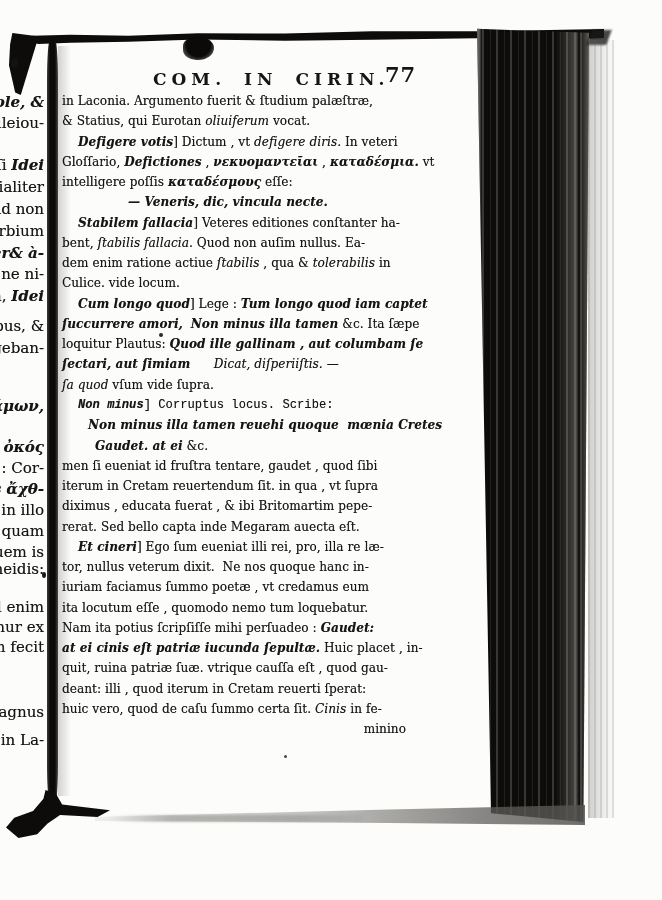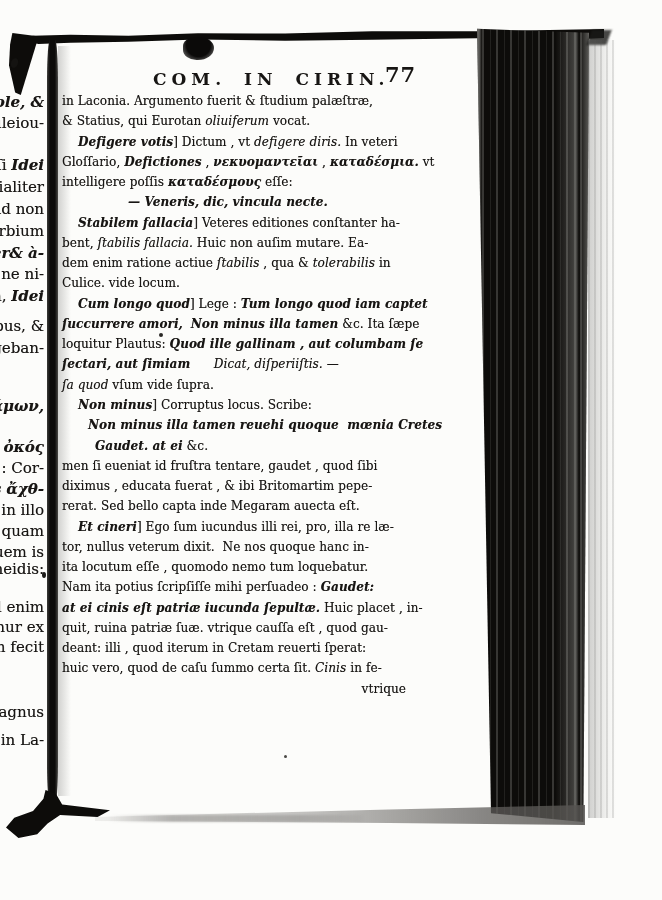--- a/index.html
+++ b/index.html
@@ -121,43 +121,45 @@
   <span class="running-head">COM. IN CIRIN.</span>
   <span class="folio">77</span>
   <div class="page-text">
       <div class="line"><span class="sr">in Laconia. Argumento fuerit &amp; ſtudium palæſtræ,</span></div>
       <div class="line"><span class="sr">&amp; Statius, qui Eurotan </span><span class="si">oliuiferum</span><span class="sr"> vocat.</span></div>
       <div class="line" style="padding-left: 16px;"><span class="sb">Defigere votis</span><span class="sr">] Dictum , vt </span><span class="si">defigere diris.</span><span class="sr"> In veteri</span></div>
       <div class="line"><span class="sr">Gloſſario, </span><span class="sb">Defictiones</span><span class="sr"> , </span><span class="sb">νεκυομαντεῖαι</span><span class="sr"> , </span><span class="sb">καταδέσμια.</span><span class="sr"> vt</span></div>
       <div class="line"><span class="sr">intelligere poſſis </span><span class="sb">καταδέσμους</span><span class="sr"> eſſe:</span></div>
       <div class="line" style="padding-left: 66px;"><span class="sb">— Veneris, dic, vincula necte.</span></div>
       <div class="line" style="padding-left: 16px;"><span class="sb">Stabilem fallacia</span><span class="sr">] Veteres editiones conſtanter ha-</span></div>
-      <div class="line"><span class="sr">bent, </span><span class="si">ſtabilis fallacia.</span><span class="sr"> Huic non auſim mutare. Ea-</span></div>
+      <div class="line"><span class="sr">bent, </span><span class="si">ſtabilis fallacia.</span><span class="sr"> Quod non auſim nullus. Ea-</span></div>
       <div class="line"><span class="sr">dem enim ratione actiue </span><span class="si">ſtabilis</span><span class="sr"> , qua &amp; </span><span class="si">tolerabilis</span><span class="sr"> in</span></div>
       <div class="line"><span class="sr">Culice. vide locum.</span></div>
       <div class="line" style="padding-left: 16px;"><span class="sb">Cum longo quod</span><span class="sr">] Lege : </span><span class="sb">Tum longo quod iam captet</span></div>
       <div class="line"><span class="sb">ſuccurrere amori,</span><span class="sr">  </span><span class="sb">Non minus illa tamen</span><span class="sr"> &amp;c. Ita ſæpe</span></div>
       <div class="line"><span class="sr">loquitur Plautus: </span><span class="sb">Quod ille gallinam , aut columbam ſe</span></div>
       <div class="line"><span class="sb">ſectari, aut ſimiam</span><span class="si">      Dicat, diſperiiſtis. —</span></div>
       <div class="line"><span class="si">ſa quod</span><span class="sr"> vſum vide ſupra.</span></div>
-      <div class="line" style="padding-left: 16px;"><span class="sb">Non minus</span><span class="sr">] Corruptus locus. Scribe:</span></div>
+      <div class="line" style="padding-left: 16px; font-family: Liberation Mono, monospace;"><span class="sb">Non minus</span><span class="sr">] Corruptus locus. Scribe:</span></div>
       <div class="line" style="padding-left: 26px;"><span class="sb">Non minus illa tamen reuehi quoque  mœnia Cretes</span></div>
       <div class="line" style="padding-left: 33px;"><span class="sb">Gaudet. at ei</span><span class="sr"> &amp;c.</span></div>
       <div class="line"><span class="sr">men ſi eueniat id fruſtra tentare, gaudet , quod ſibi</span></div>
+      <div class="line"><span class="sr">iterum in Cretam reuertendum ſit. in qua , vt ſupra</span></div>
       <div class="line"><span class="sr">diximus , educata fuerat , &amp; ibi Britomartim pepe-</span></div>
       <div class="line"><span class="sr">rerat. Sed bello capta inde Megaram auecta eſt.</span></div>
-      <div class="line" style="padding-left: 16px;"><span class="sb">Et cineri</span><span class="sr">] Ego ſum iucundus illi rei, pro, illa re læ-</span></div>
+      <div class="line" style="padding-left: 16px;"><span class="sb">Et cineri</span><span class="sr">] Ego ſum eueniat illi rei, pro, illa re læ-</span></div>
       <div class="line"><span class="sr">tor, nullus veterum dixit.  Ne nos quoque hanc in-</span></div>
+      <div class="line"><span class="sr">iuriam faciamus ſummo poetæ , vt credamus eum</span></div>
       <div class="line"><span class="sr">ita locutum eſſe , quomodo nemo tum loquebatur.</span></div>
       <div class="line"><span class="sr">Nam ita potius ſcripſiſſe mihi perſuadeo : </span><span class="sb">Gaudet:</span></div>
       <div class="line"><span class="sb">at ei cinis eſt patriæ iucunda ſepultæ.</span><span class="sr"> Huic placet , in-</span></div>
       <div class="line"><span class="sr">quit, ruina patriæ ſuæ. vtrique cauſſa eſt , quod gau-</span></div>
       <div class="line"><span class="sr">deant: illi , quod iterum in Cretam reuerti ſperat:</span></div>
       <div class="line"><span class="sr">huic vero, quod de caſu ſummo certa ſit. </span><span class="si">Cinis</span><span class="sr"> in fe-</span></div>
-      <div class="line" style="text-align: right; padding-right: 76px;"><span class="sr">vtrique</span></div>
+      <div class="line" style="text-align: right; padding-right: 76px;"><span class="sr">minino</span></div>
     </div>
   <div class="fragments">
       <div class="frag" style="top: 92px;"><span class="sb">icole, &amp;</span></div>
       <div class="frag" style="top: 113px;"><span class="sr">uleiou-</span></div>
       <div class="frag" style="top: 155px;"><span class="sr">uſi </span><span class="sb">Idei</span></div>
       <div class="frag" style="top: 177px;"><span class="sr">rbialiter</span></div>
       <div class="frag" style="top: 199px;"><span class="sr">uid non</span></div>
       <div class="frag" style="top: 221px;"><span class="sr">aerbium</span></div>
       <div class="frag" style="top: 243px;"><span class="sb">er&amp; à-</span></div>
       <div class="frag" style="top: 264px;"><span class="sr">, ne ni-</span></div>

